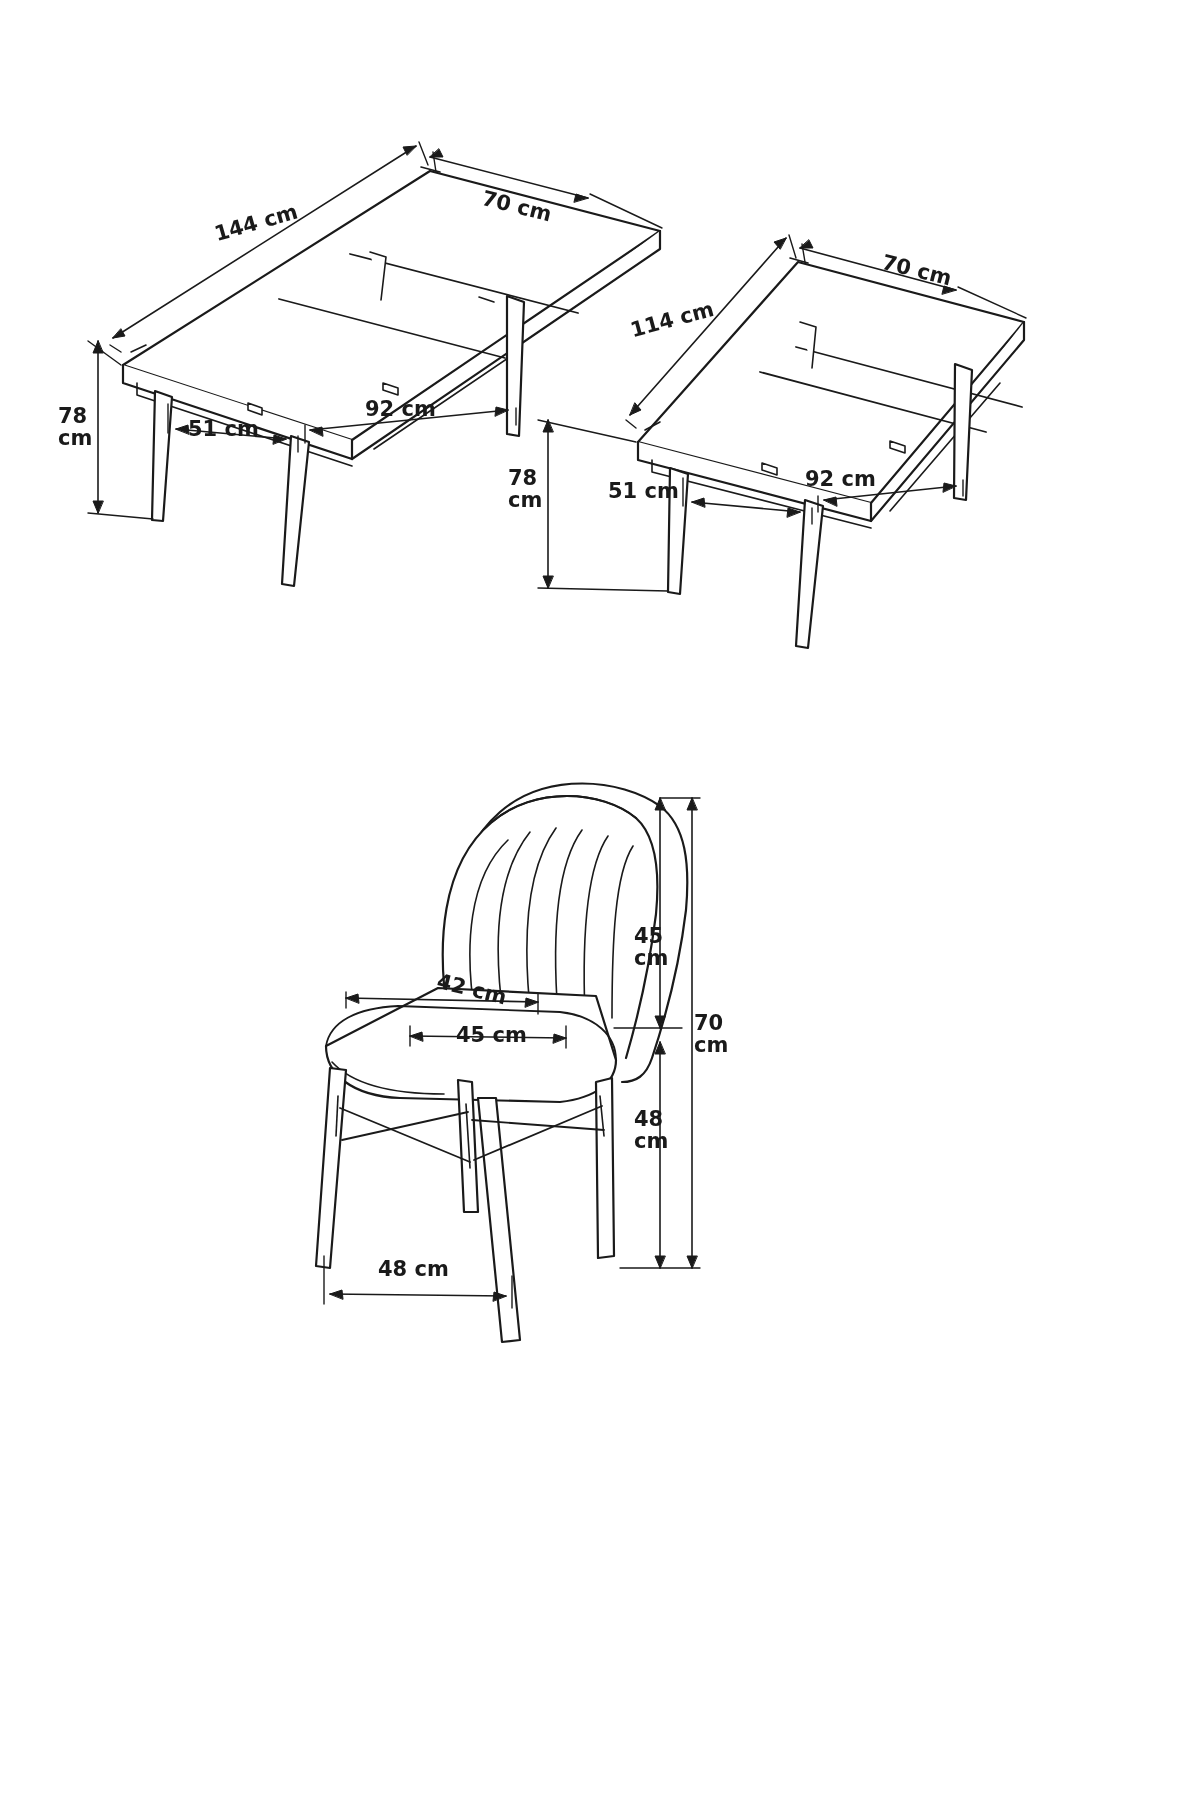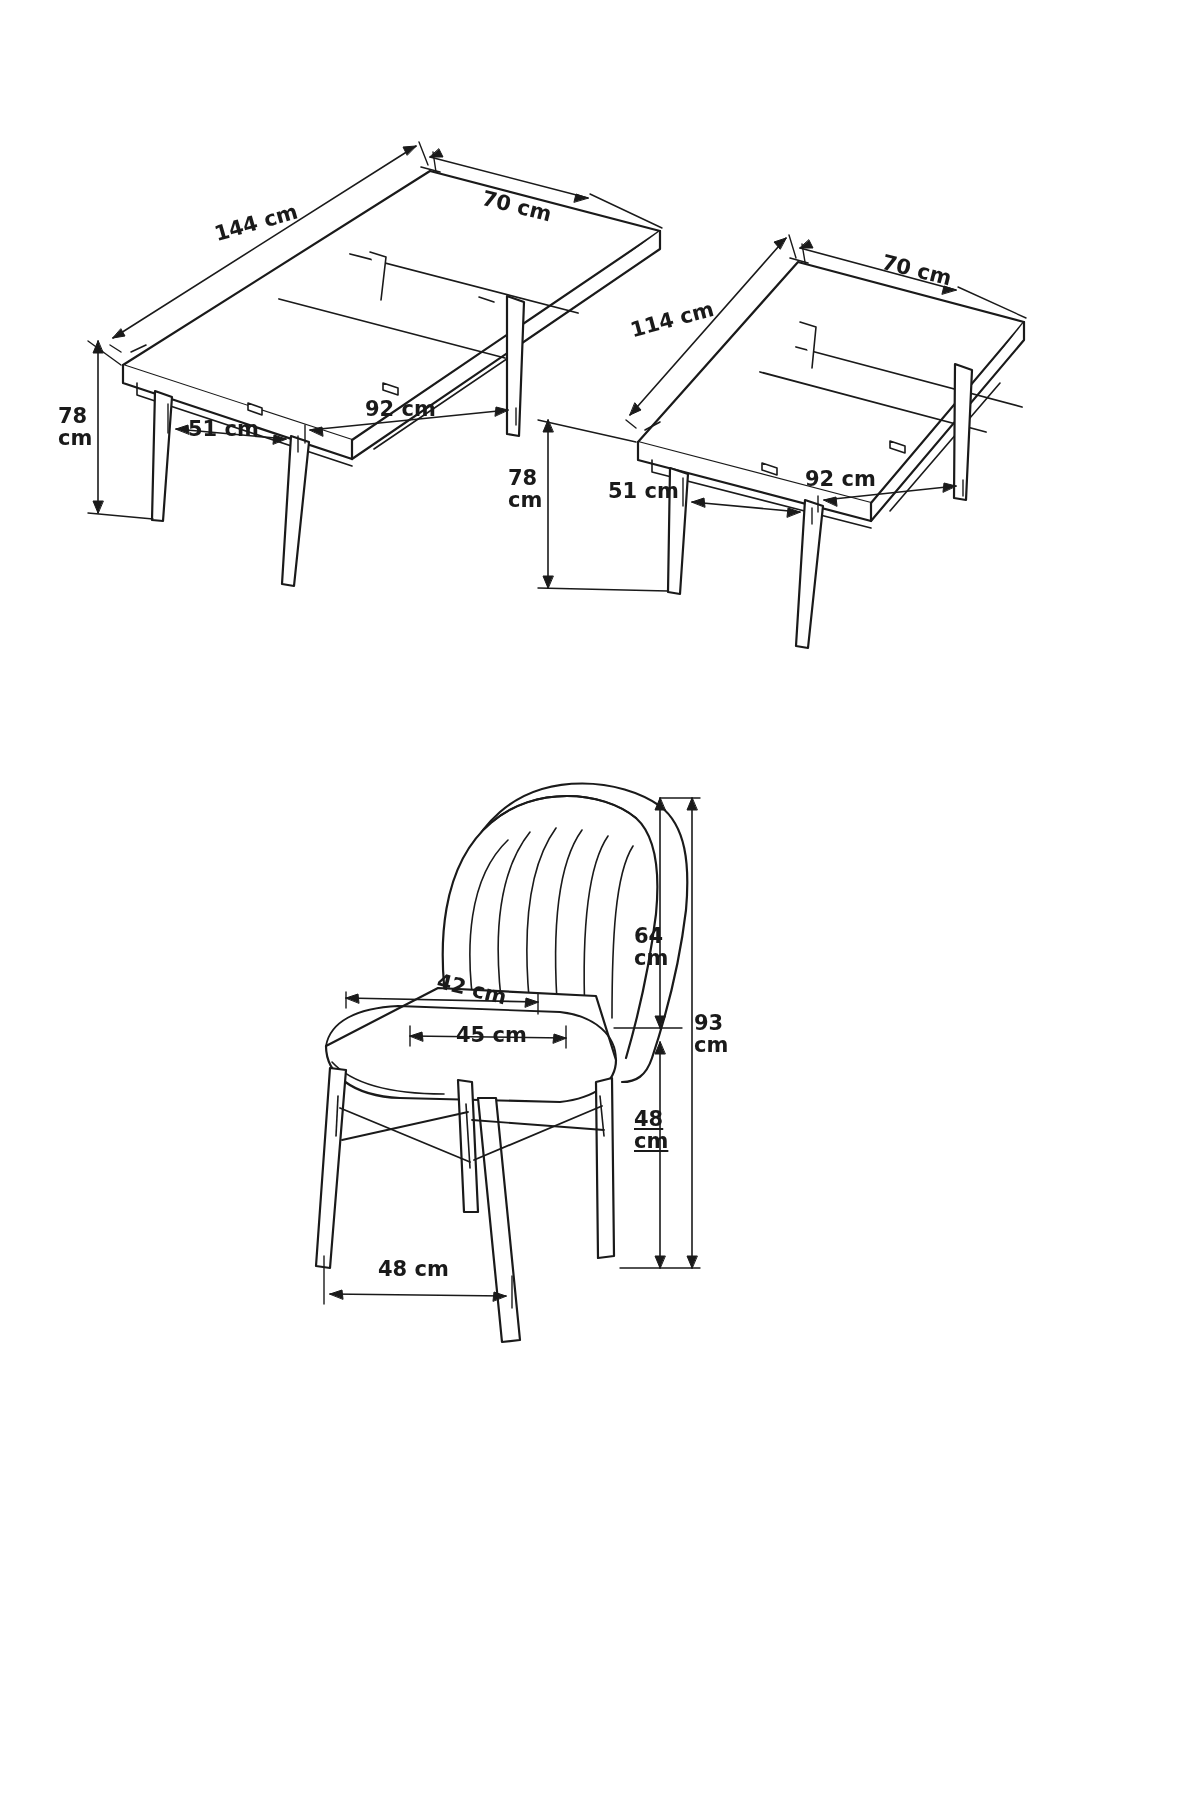--- a/index.html
+++ b/index.html
@@ -240,26 +240,26 @@
 
 <div class="dim-label rot-d" style="left:885px; top:251px;">70 cm</div>
 
 <div class="dim-label center" style="left:508px; top:467px; width:48px;">78
 cm</div>
 
 <div class="dim-label" style="left:608px; top:480px;">51 cm</div>
 
 <div class="dim-label" style="left:805px; top:468px;">92 cm</div>
 
-<div class="dim-label center" style="left:634px; top:925px; width:52px;">64
-cm</div>
-
-<div class="dim-label center" style="left:694px; top:1012px; width:52px;">93
-cm</div>
-
-<div class="dim-label center" style="left:634px; top:1108px; width:52px;text-decoration:underline;">48
+<div class="dim-label center" style="left:634px; top:925px; width:52px;">45
+cm</div>
+
+<div class="dim-label center" style="left:694px; top:1012px; width:52px;">70
+cm</div>
+
+<div class="dim-label center" style="left:634px; top:1108px; width:52px;">48
 cm</div>
 
 <div class="dim-label rot-b" style="left:440px; top:970px;">42 cm</div>
 
 <div class="dim-label" style="left:456px; top:1024px;">45 cm</div>
 
 <div class="dim-label" style="left:378px; top:1258px;">48 cm</div>
 
 </body></html>

